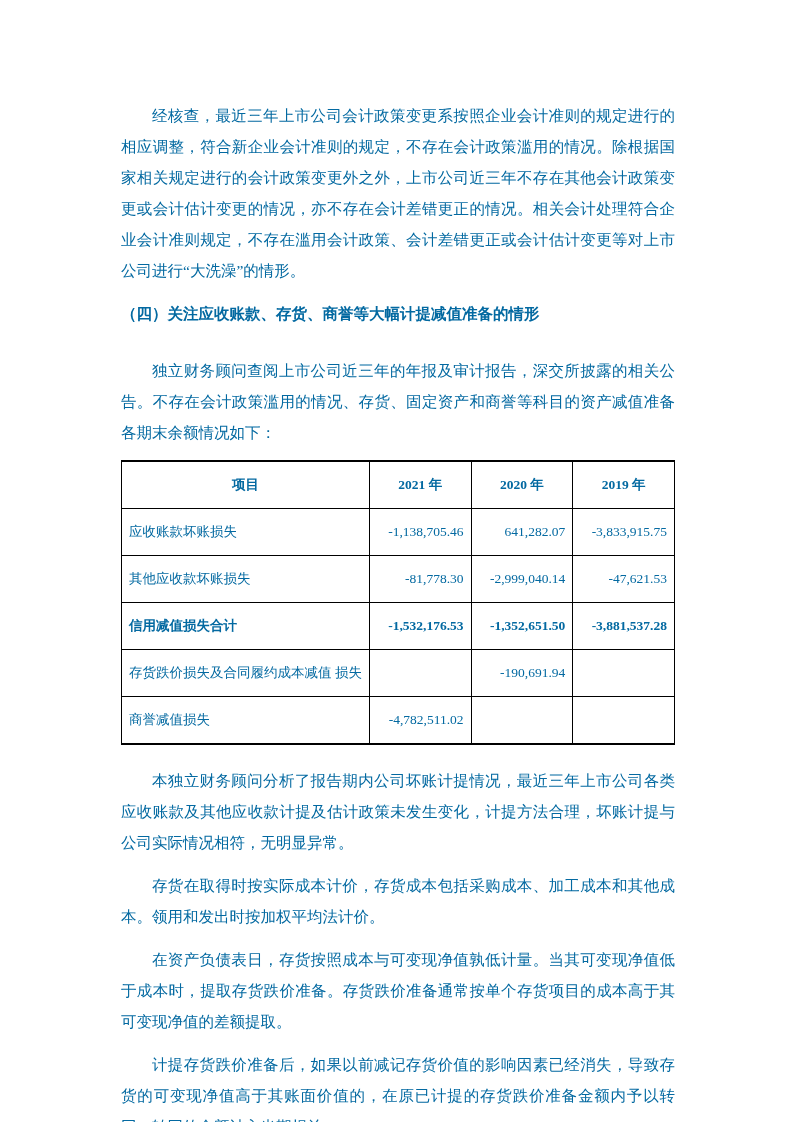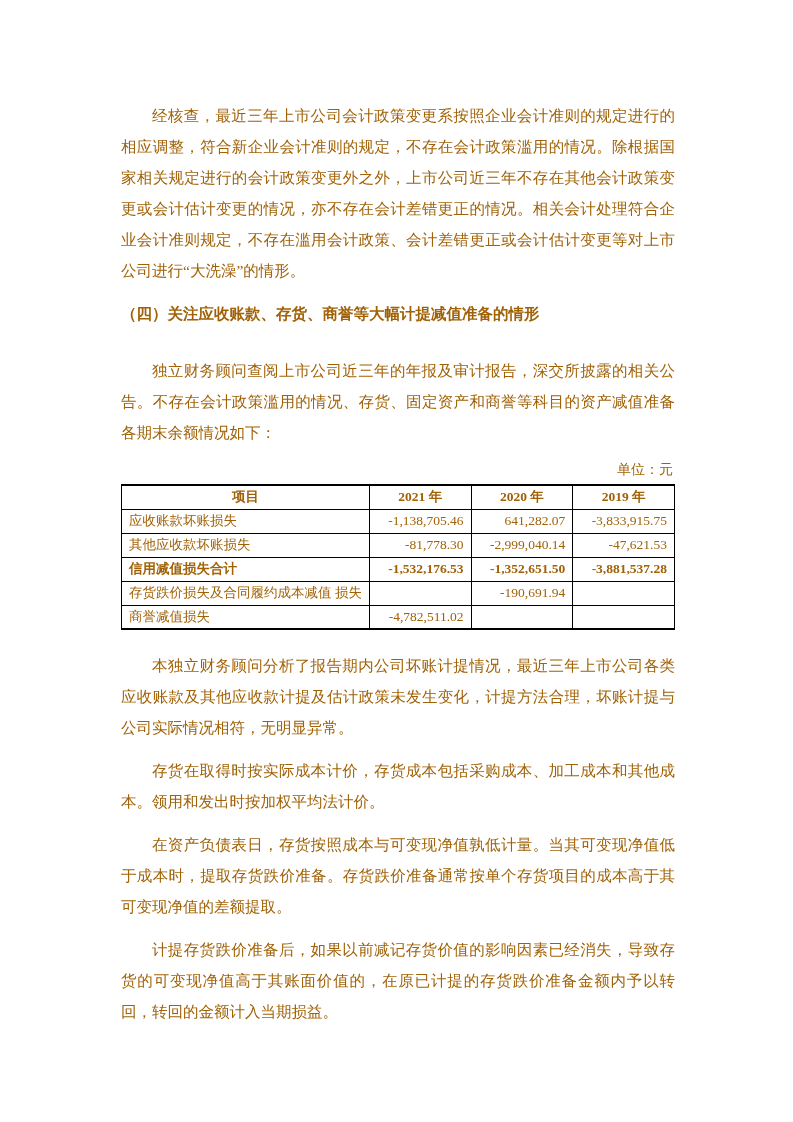--- a/index.html
+++ b/index.html
@@ -4,21 +4,21 @@
 <style>
   * { box-sizing: border-box; }
   html, body { margin: 0; padding: 0; background: #ffffff; }
   .page {
     width: 793px;
     height: 1122px;
     margin: 0 auto;
     background: #ffffff;
     padding: 100px 118px 40px 121px;
     font-family: "Liberation Serif", "DejaVu Serif", serif;
-    color: #a16207;
+    color: #0369a1;
     overflow: hidden;
   }
   .para {
     font-size: 15.5px;
     line-height: 31px;
     text-align: justify;
     text-indent: 2em;
     margin: 0 0 12px 0;
   }
   .section-heading {
@@ -35,21 +35,21 @@
   }
   table.data-table {
     width: 100%;
     border-collapse: collapse;
     font-size: 13.5px;
     margin: 0 0 20px 0;
   }
   table.data-table th,
   table.data-table td {
     border: 1px solid #000000;
-    padding: 2px 7px;
+    padding: 14px 7px;
     height: 24px;
   }
   table.data-table thead th {
     font-weight: bold;
     text-align: center;
     border-top: 2.5px solid #000000;
   }
   table.data-table tbody tr:last-child td {
     border-bottom: 2.5px solid #000000;
   }
@@ -61,21 +61,20 @@
 <body>
 
 <div class="page">
 
   <p class="para">经核查，最近三年上市公司会计政策变更系按照企业会计准则的规定进行的相应调整，符合新企业会计准则的规定，不存在会计政策滥用的情况。除根据国家相关规定进行的会计政策变更外之外，上市公司近三年不存在其他会计政策变更或会计估计变更的情况，亦不存在会计差错更正的情况。相关会计处理符合企业会计准则规定，不存在滥用会计政策、会计差错更正或会计估计变更等对上市公司进行“大洗澡”的情形。</p>
 
   <h3 class="section-heading">（四）关注应收账款、存货、商誉等大幅计提减值准备的情形</h3>
 
   <p class="para">独立财务顾问查阅上市公司近三年的年报及审计报告，深交所披露的相关公告。不存在会计政策滥用的情况、存货、固定资产和商誉等科目的资产减值准备各期末余额情况如下：</p>
 
-  <div class="unit-note">单位：元</div>
 
   <table class="data-table">
     <colgroup>
       <col style="width:44.5%">
       <col style="width:18.5%">
       <col style="width:18.5%">
       <col style="width:18.5%">
     </colgroup>
     <thead>
       <tr>

